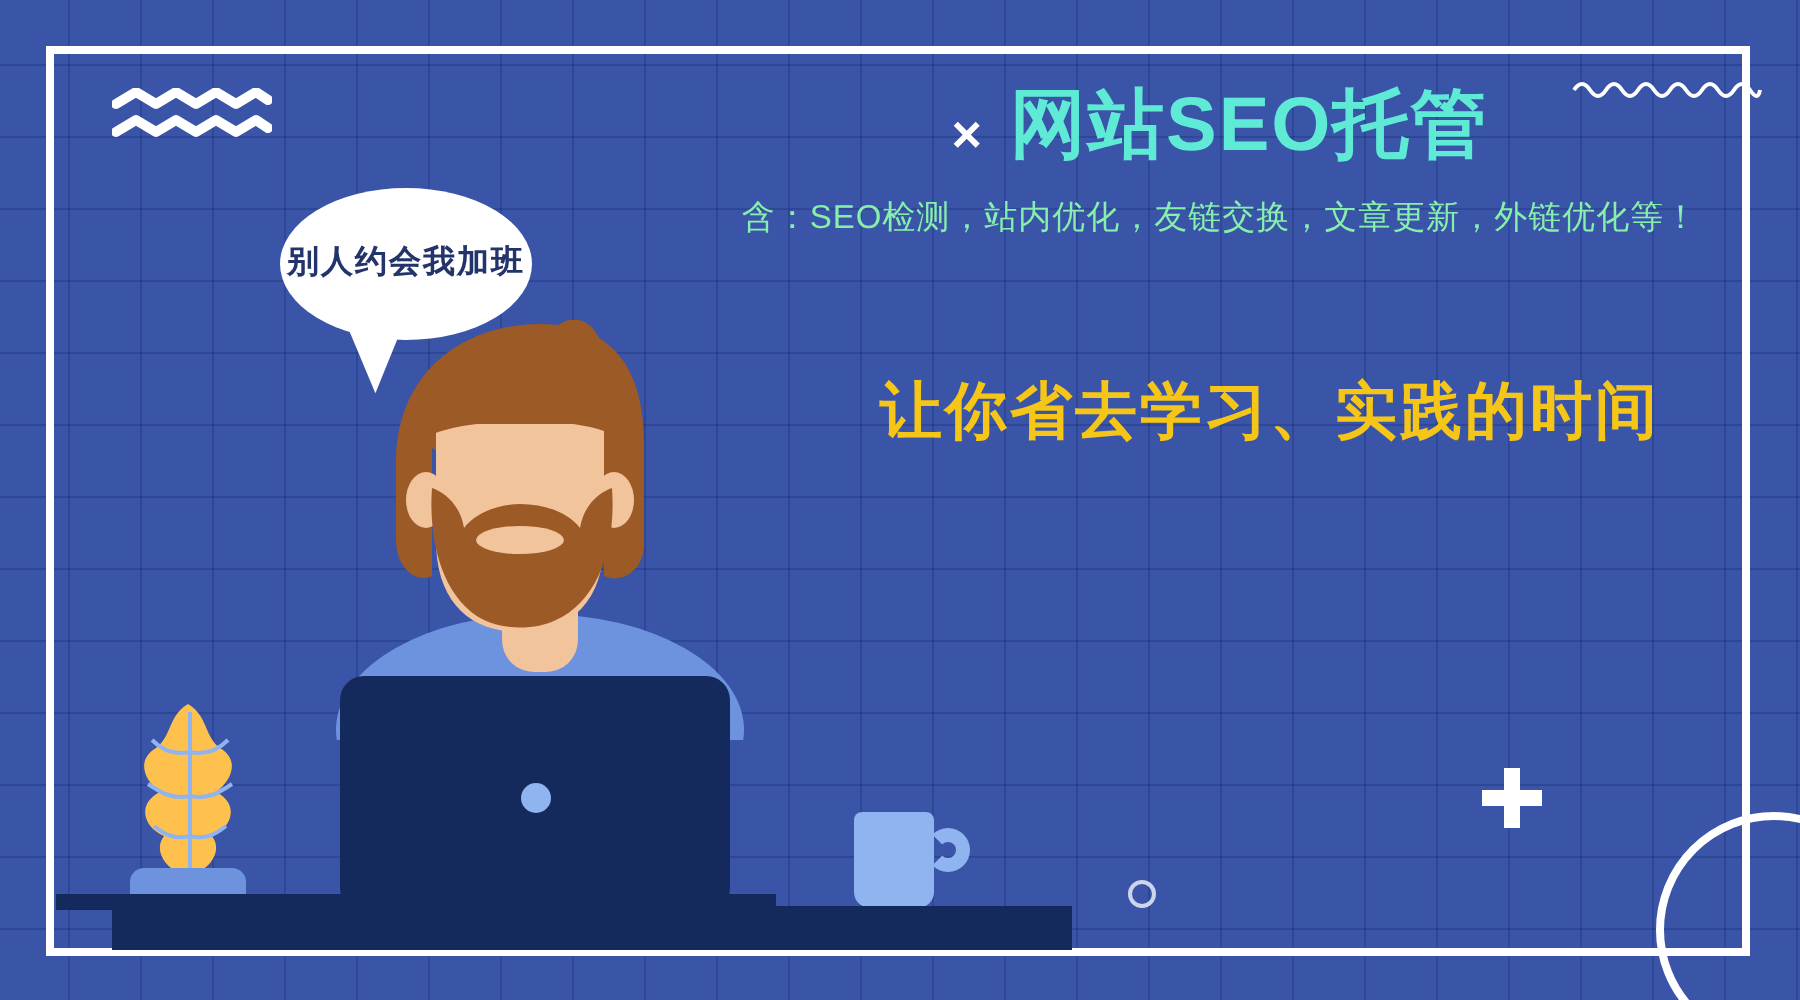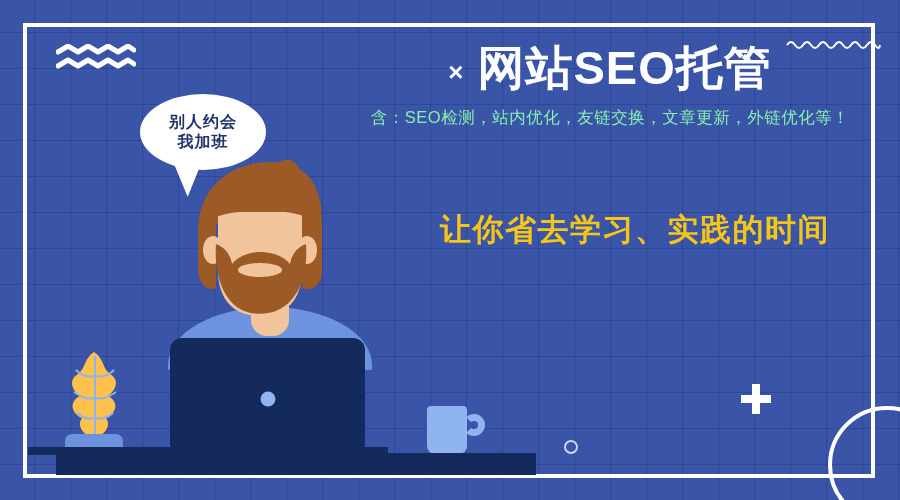--- a/index.html
+++ b/index.html
@@ -67,46 +67,46 @@
   }
   .title-row{
     display:flex;align-items:center;justify-content:center;gap:14px;
     line-height:1;
   }
   .title-x{
     color:#ffffff;font-size:26px;font-weight:bold;
     transform:translateY(4px);
   }
   .main-title{
-    color:#ffffff;font-size:47px;font-weight:bold;letter-spacing:1px;
+    color:#5eead4;font-size:38px;font-weight:bold;letter-spacing:1px;
     white-space:nowrap;
   }
   .subtitle{
     margin-top:16px;color:#86efac;font-size:16.5px;
     letter-spacing:.5px;white-space:nowrap;font-weight:500;
   }
 
   
   .slogans{
     position:absolute;left:400px;top:190px;width:470px;
     text-align:center;color:#f5c518;
   }
   .slogan{
     font-size:31px;font-weight:bold;letter-spacing:1.5px;
     white-space:nowrap;line-height:1;
   }
   .slogan.l1{margin-bottom:40px;}
-  .slogan.l2{margin-bottom:40px;margin-top:24px;}
+  .slogan.l2{margin-bottom:40px;}
 
   
   .bubble{
     position:absolute;left:140px;top:94px;
     width:126px;height:76px;border-radius:50%;
     background:#ffffff;
-    display:flex;flex-direction:column;align-items:center;justify-content:center;
+    display:flex;flex-direction:row;align-items:center;justify-content:center;
     color:#23346b;font-size:16px;font-weight:bold;line-height:1.25;
     letter-spacing:1px;
   }
   .bubble-tail{
     position:absolute;left:175px;top:158px;
     width:0;height:0;
     border-left:10px solid transparent;
     border-right:22px solid transparent;
     border-top:38px solid #ffffff;
     transform:rotate(-8deg);

